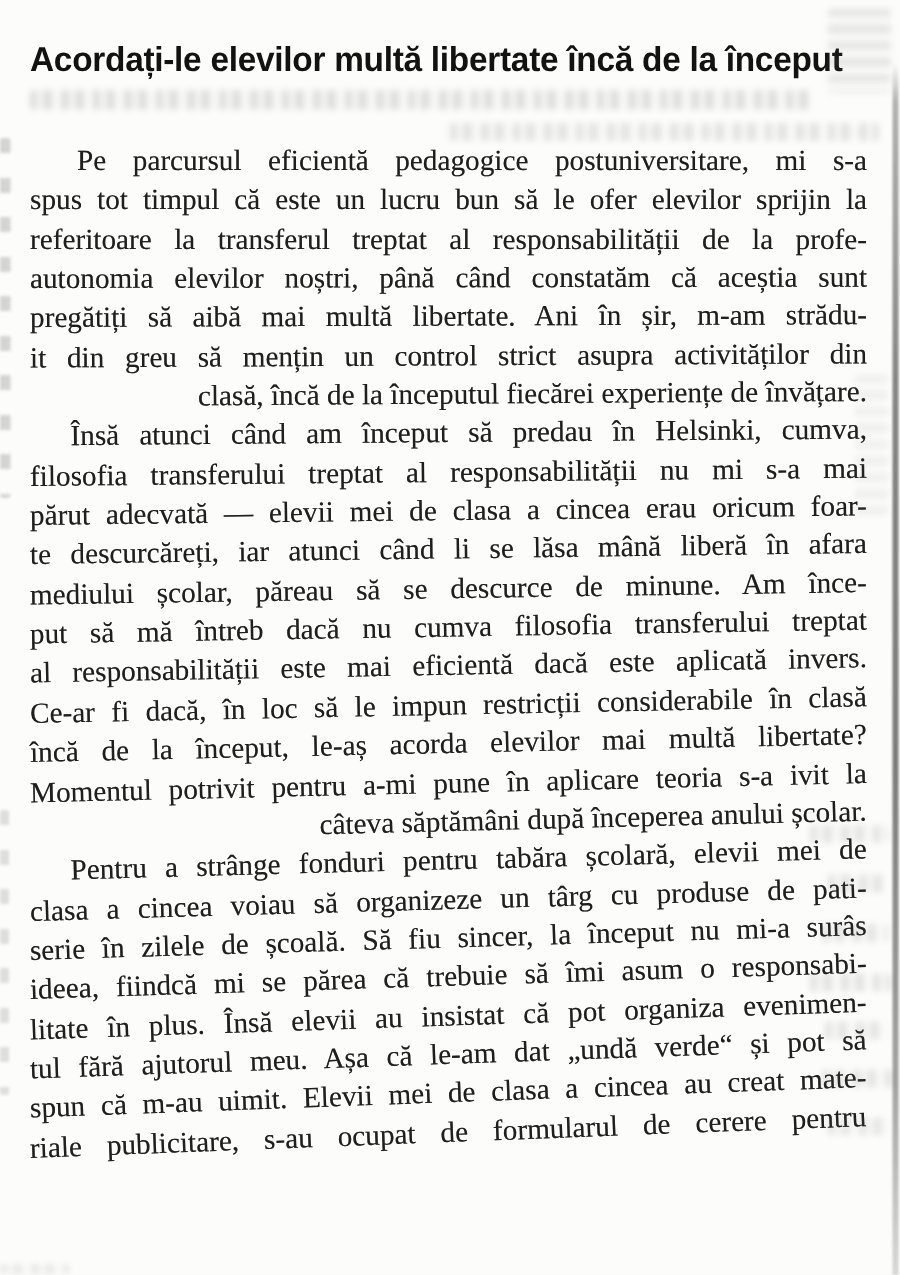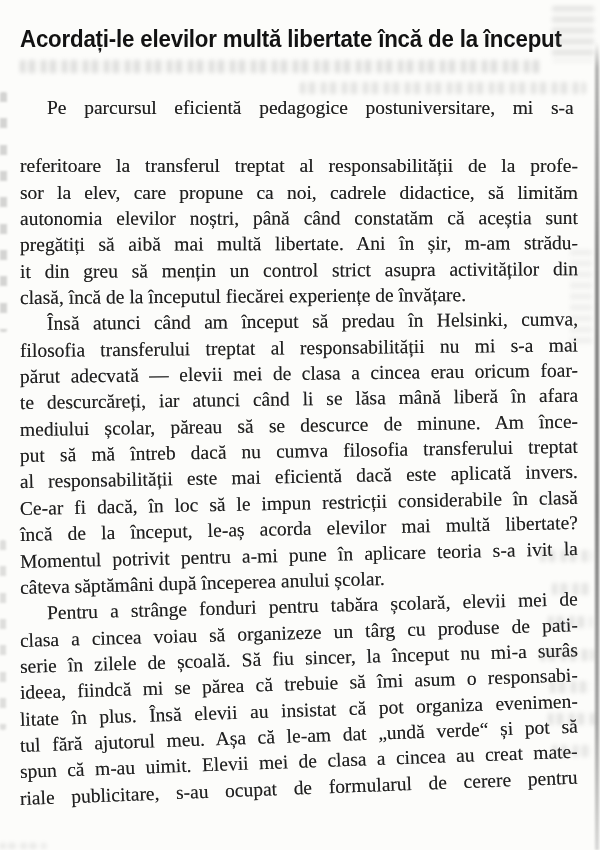--- a/index.html
+++ b/index.html
@@ -2,20 +2,21 @@
 <html><head>
 <meta charset="utf-8">
 <style>
   html,body{margin:0;padding:0;background:#ffffff;}
   .page{
     position:relative;
     width:600px;height:850px;
     background:#fcfcfa;
     overflow:hidden;
     font-family:"Liberation Serif", serif;
+    text-align:right;
   }
   .title{
     position:absolute;
     left:20px;top:26px;
     margin:0;
     font-family:"Liberation Sans", sans-serif;
     font-weight:700;
     font-size:23px;
     letter-spacing:-0.2px;
     color:#121212;
@@ -79,22 +80,22 @@
 </head>
 <body>
 
 <div class="page">
 
   <h1 class="title" style="transform: scaleX(0.969);">Acordați-le elevilor multă libertate încă de la început</h1>
 
   <div class="body-text">
     <div class="para">
         <div class="line first" style="word-spacing: 12.78px; transform: rotate(0deg);">Pe parcursul eficientă pedagogice postuniversitare, mi s-a</div>
-        <div class="line" style="word-spacing: 10.06px; transform: rotate(0deg); margin-top: 32px;">referitoare la transferul treptat al responsabilității de la profe-</div>
-        <div class="line" style="word-spacing: 8.34px; transform: rotate(0deg);">sor la elev, care propune ca noi, cadrele didactice, să limităm</div>
+        <div class="line" style="word-spacing: 5.14px; transform: rotate(0deg);">spus tot timpul că este un lucru bun să le ofer elevilor sprijin la</div>
+        <div class="line" style="word-spacing: 10.06px; transform: rotate(0deg);">referitoare la transferul treptat al responsabilității de la profe-</div>
         <div class="line" style="word-spacing: 9.04px; transform: rotate(-0.095deg);">autonomia elevilor noștri, până când constatăm că aceștia sunt</div>
         <div class="line" style="word-spacing: 8.66px; transform: rotate(-0.19deg);">pregătiți să aibă mai multă libertate. Ani în șir, m-am strădu-</div>
         <div class="line" style="word-spacing: 8.9px; transform: rotate(-0.285deg);">it din greu să mențin un control strict asupra activităților din</div>
         <div class="line" style="transform: rotate(-0.38deg);">clasă, încă de la începutul fiecărei experiențe de învățare.</div>
       </div>
     <div class="para">
         <div class="line first" style="word-spacing: 8.52px; transform: rotate(-0.475deg);">Însă atunci când am început să predau în Helsinki, cumva,</div>
         <div class="line" style="word-spacing: 10.45px; transform: rotate(-0.57deg);">filosofia transferului treptat al responsabilității nu mi s-a mai</div>
         <div class="line" style="word-spacing: 5.63px; transform: rotate(-0.665deg);">părut adecvată — elevii mei de clasa a cincea erau oricum foar-</div>
         <div class="line" style="word-spacing: 8.01px; transform: rotate(-0.76deg);">te descurcăreți, iar atunci când li se lăsa mână liberă în afara</div>

